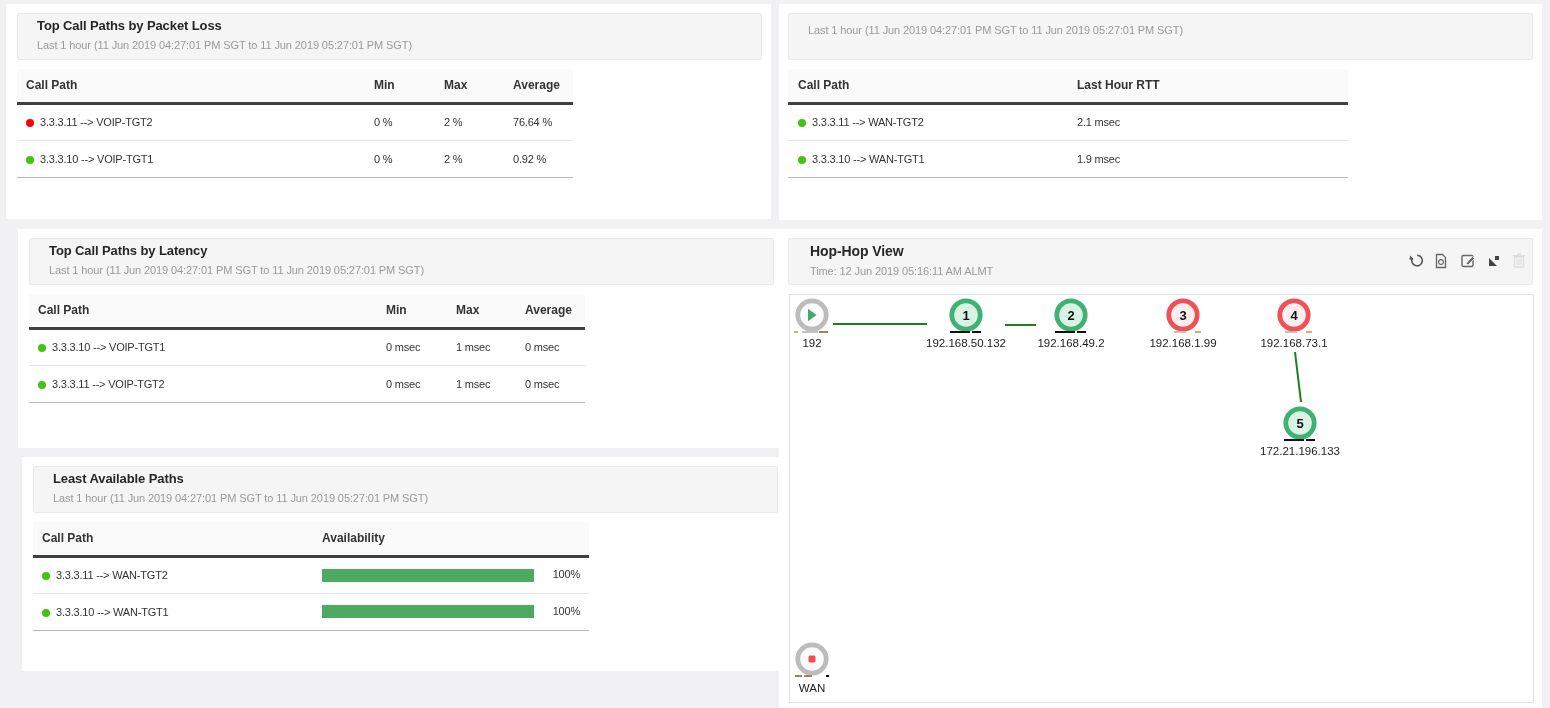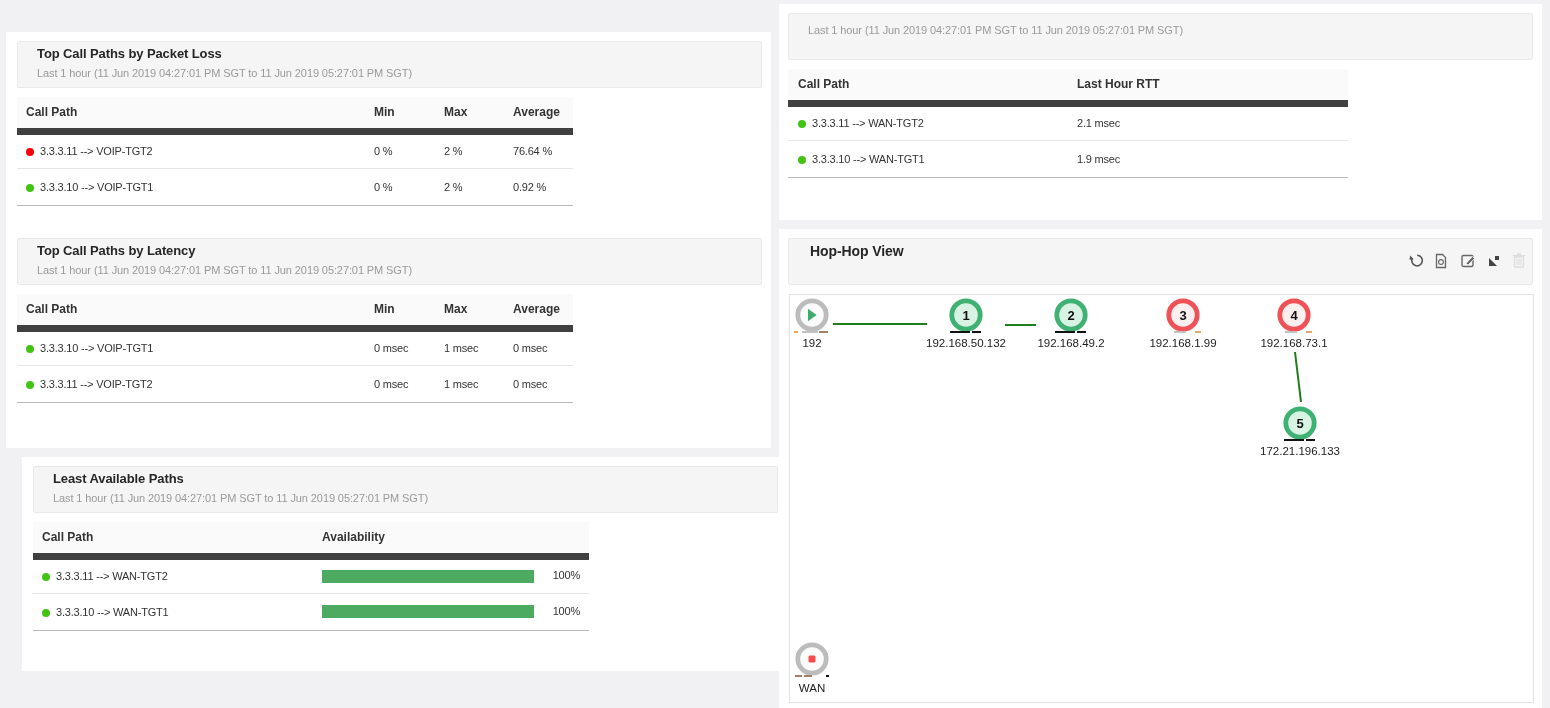--- a/index.html
+++ b/index.html
@@ -3,33 +3,33 @@
 <meta charset="utf-8">
 <style>
   * { margin:0; padding:0; box-sizing:border-box; }
   html,body { width:1550px; height:708px; overflow:hidden; }
   body { background:#f1f1f4; font-family:"Liberation Sans", sans-serif; position:relative; }
   .card { position:absolute; background:#fff; }
   .hd { position:absolute; left:11px; right:9px; top:9px; height:47px; background:#f5f5f6; border:1px solid #e9e9eb; border-radius:2px; padding:4px 0 0 19px; }
   .hd .t { font-size:13px; font-weight:bold; color:#262626; letter-spacing:-0.1px; }
   .hd .s { font-size:11px; color:#9a9a9a; margin-top:6px; letter-spacing:-0.1px; }
   table.tbl { position:absolute; border-collapse:collapse; table-layout:fixed; }
-  .tbl th { background:#fafafa; font-size:12px; font-weight:bold; color:#333; text-align:left; height:34px; border-bottom:7px solid #404040; padding:0; vertical-align:middle; }
+  .tbl th { background:#fafafa; font-size:12px; font-weight:bold; color:#333; text-align:left; height:34px; border-bottom:3px solid #404040; padding:0; vertical-align:middle; }
   .tbl td { font-size:11px; letter-spacing:-0.2px; color:#333; height:37px; border-bottom:1px solid #e5e5e5; padding:0; vertical-align:middle; }
   .tbl tr.last td { border-bottom:1px solid #b9b9b9; }
   .dot { display:inline-block; width:8px; height:8px; border-radius:50%; margin-right:6px; vertical-align:-1px; }
   .dr { background:#fb0007; }
   .dg { background:#43c414; }
   .tbl th.pad1, .tbl td.pad1 { padding-left:9px; }
   .bar { display:inline-block; width:212px; height:13px; background:#4cab60; vertical-align:middle; }
 </style>
 </head>
 <body>
 
-<div class="card" style="left:6px; top:4px; width:765px; height:215px;margin-top:28px;">
+<div class="card" style="left:6px; top:4px; width:765px; height:215px;">
   <div class="hd">
     <div class="t">Top Call Paths by Packet Loss</div>
     <div class="s">Last 1 hour (11 Jun 2019 04:27:01 PM SGT to 11 Jun 2019 05:27:01 PM SGT)</div>
   </div>
   <table class="tbl" style="left:11px; top:65px; width:556px;">
     <colgroup>
         <col style="width:357px">
         <col style="width:70px">
         <col style="width:69px">
         <col>
@@ -50,21 +50,21 @@
     <tr class="last">
           <td class="pad1"><span class="dot dg"></span>3.3.3.10 --&gt; VOIP-TGT1</td>
           <td>0 %</td>
           <td>2 %</td>
           <td>0.92 %</td>
         </tr>
   </tbody>
     </table>
 </div>
 
-<div class="card" style="left:6px; top:229px; width:765px; height:219px;">
+<div class="card" style="left:18px; top:229px; width:765px; height:219px;">
   <div class="hd">
     <div class="t">Top Call Paths by Latency</div>
     <div class="s">Last 1 hour (11 Jun 2019 04:27:01 PM SGT to 11 Jun 2019 05:27:01 PM SGT)</div>
   </div>
   <table class="tbl" style="left:11px; top:65px; width:556px;">
     <colgroup>
         <col style="width:357px">
         <col style="width:70px">
         <col style="width:69px">
         <col>
@@ -141,20 +141,21 @@
           <td style="padding-left:10px;"><span class="dot dg"></span>3.3.3.10 --&gt; WAN-TGT1</td>
           <td>1.9 msec</td>
         </tr>
   </tbody>
     </table>
 </div>
 
 <div class="card" style="left:779px; top:229px; width:763px; height:479px;">
   <div class="hd" style="left:9px; padding-left:21px;">
     <div class="t" style="font-size:14px;">Hop-Hop View</div>
+    <div class="s">Time: 12 Jun 2019 05:16:11 AM ALMT</div>
   </div>
 
   <div style="position:absolute; top:24px; right:13px; width:120px; height:16px;" id="icons">
     <svg width="120" height="16" viewBox="0 0 120 16" fill="none">
 
       <path d="M 8.2 2.2 A 5.3 5.3 0 1 1 3.4 5" stroke="#555" stroke-width="1.6" fill="none"></path>
       <path d="M 1.2 2.6 L 4.6 6.2 L 0.4 6.8 Z" fill="#555"></path>
 
       <g transform="translate(26,0)">
         <path d="M1.5 1.5 h6 l3 3 v10 h-9 z" stroke="#666" stroke-width="1.3" fill="none"></path>

